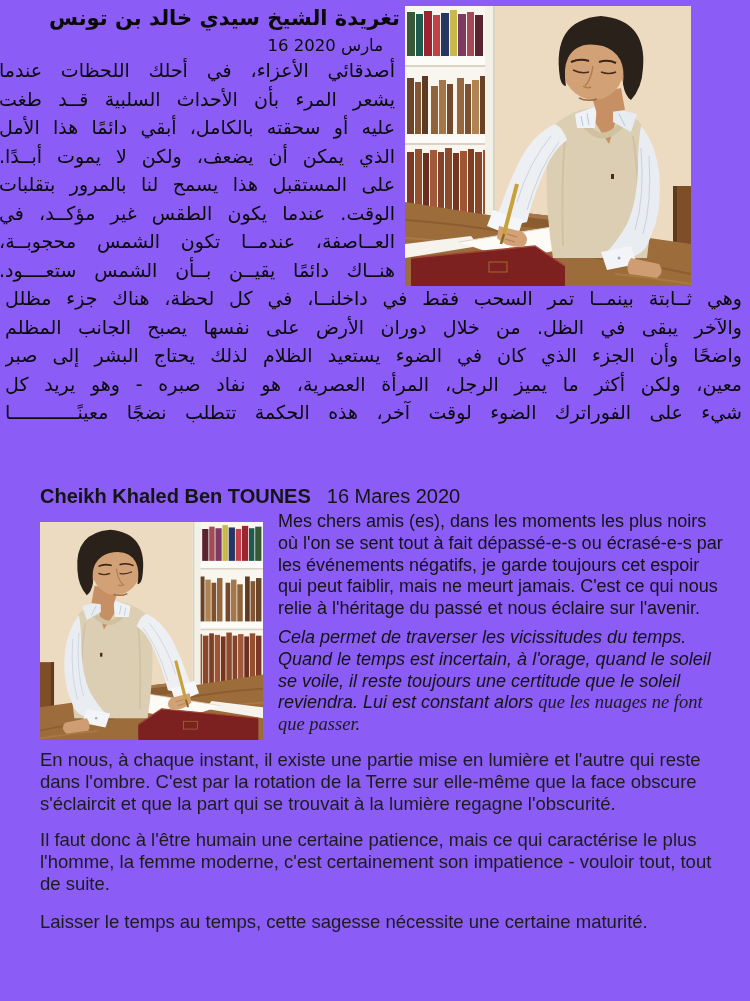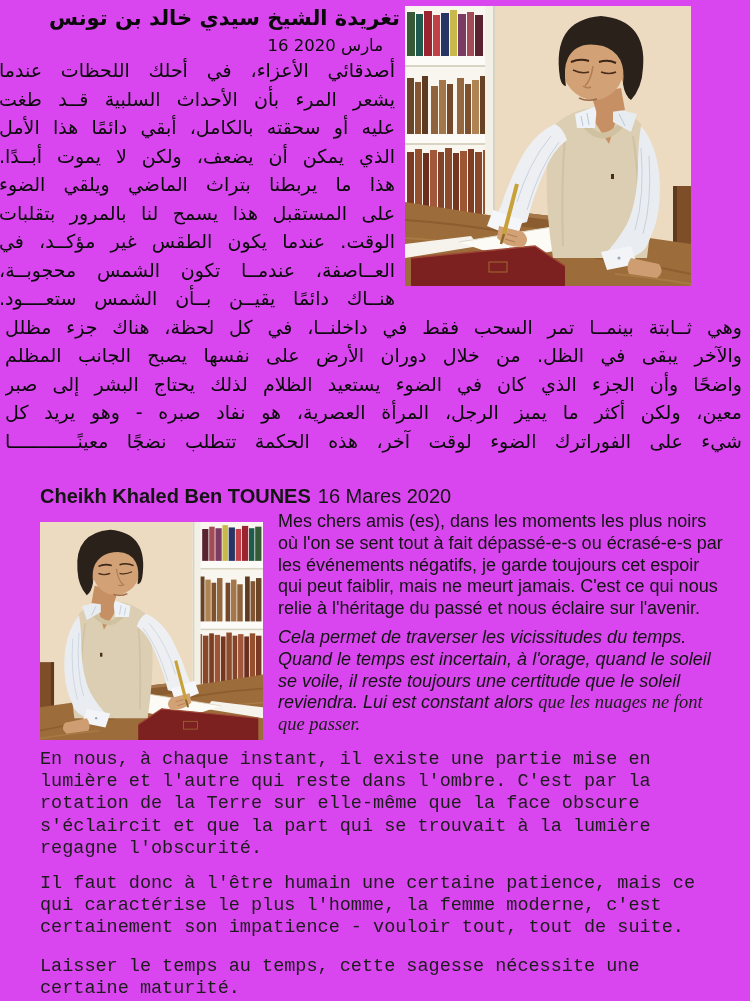--- a/index.html
+++ b/index.html
@@ -1,16 +1,16 @@
 <!DOCTYPE html>
 <html><head>
 <meta charset="utf-8">
 <style>
   html,body{margin:0;padding:0;background:#ffffff;}
-  #page{position:relative;width:750px;height:1001px;background:#d946ef;overflow:hidden;
+  #page{position:relative;width:750px;height:1001px;background:#8b5cf6;overflow:hidden;
         font-family:"DejaVu Sans",sans-serif;color:#0a0a0a;}
 
   
   .ar-title{position:absolute;top:4px;right:350px;font:bold 21px/28px "DejaVu Sans",sans-serif;
             direction:rtl;white-space:nowrap;}
   .ar-date{position:absolute;top:36px;right:367px;font:16.5px/20px "DejaVu Sans",sans-serif;
            direction:rtl;white-space:nowrap;margin-left:15px;}
   .ar-date .ltr{direction:ltr;unicode-bidi:isolate;}
   .ar-lines{position:absolute;top:56px;left:0;width:724px;direction:rtl;
             font-size:19px;line-height:28.5px;margin-left:23px;}
@@ -21,26 +21,26 @@
   
   .photo{display:block;}
   .photo svg{display:block;width:100%;height:100%;}
   #photo1{position:absolute;left:405px;top:6px;width:286px;height:280px;}
   #photo2{float:left;width:223px;height:218px;margin:12px 15px 8px 40px;}
   .mirror svg{transform:scaleX(-1);}
 
   
   #french{position:absolute;top:484px;left:0;width:750px;color:#141414;}
   .fr-heading{margin:0 0 2px 40px;font:bold 20px/24px "Liberation Sans","DejaVu Sans",sans-serif;}
-  .fr-heading .h-date{font-weight:400;margin-left:7px;}
+  .fr-heading .h-date{font-weight:400;margin-left:16px;}
   .fr-p{font-family:"Liberation Sans","DejaVu Sans",sans-serif;font-size:18px;line-height:21.8px;
         margin:3px 25px 0 0;padding-left:48px;}
   .fr-p + .fr-p{margin-top:7px;font-style:italic;}
   .serif-run{font-family:"Liberation Serif","DejaVu Serif",serif;font-size:18.5px;color:#1c1c1c;}
-  .fr-serif{clear:left;font-family:Liberation Mono, monospace;color:#1c1c1c;
+  .fr-serif{clear:left;font-family:Liberation Sans, sans-serif;color:#1c1c1c;
             font-size:18.5px;line-height:22.2px;margin:13px 36px 0 40px;}
   .fr-serif.last{margin-top:16px;}
 </style>
 </head>
 <body>
 
 <div id="page">
 
   <div class="ar-title">تغريدة الشيخ سيدي خالد بن تونس</div>
   <div class="ar-date"><span class="ltr">16 مارس 2020</span></div>
@@ -150,21 +150,20 @@
       </g>
     </svg>
   </div>
 
   <div class="ar-lines">
     <div>
         <div class="ar-line beside">أصدقائي الأعزاء، في أحلك اللحظات عندما</div>
         <div class="ar-line beside">يشعر المرء بأن الأحداث السلبية قــد طغت</div>
         <div class="ar-line beside">عليه أو سحقته بالكامل، أبقي دائمًا هذا الأمل</div>
         <div class="ar-line beside">الذي يمكن أن يضعف، ولكن لا يموت أبــدًا.</div>
-        <div class="ar-line beside">هذا ما يربطنا بتراث الماضي ويلقي الضوء</div>
         <div class="ar-line beside">على المستقبل هذا يسمح لنا بالمرور بتقلبات</div>
         <div class="ar-line beside">الوقت. عندما يكون الطقس غير مؤكــد، في</div>
         <div class="ar-line beside">العــاصفة، عندمــا تكون الشمس محجوبــة،</div>
         <div class="ar-line beside">هنــاك دائمًا يقيــن بــأن الشمس ستعــــود.</div>
       </div>
     <div>
         <div class="ar-line full">وهي ثــابتة بينمــا تمر السحب فقط في داخلنــا، في كل لحظة، هناك جزء مظلل</div>
         <div class="ar-line full">والآخر يبقى في الظل. من خلال دوران الأرض على نفسها يصبح الجانب المظلم</div>
         <div class="ar-line full">واضحًا وأن الجزء الذي كان في الضوء يستعيد الظلام لذلك يحتاج البشر إلى صبر</div>
         <div class="ar-line full">معين، ولكن أكثر ما يميز الرجل، المرأة العصرية، هو نفاد صبره - وهو يريد كل</div>

